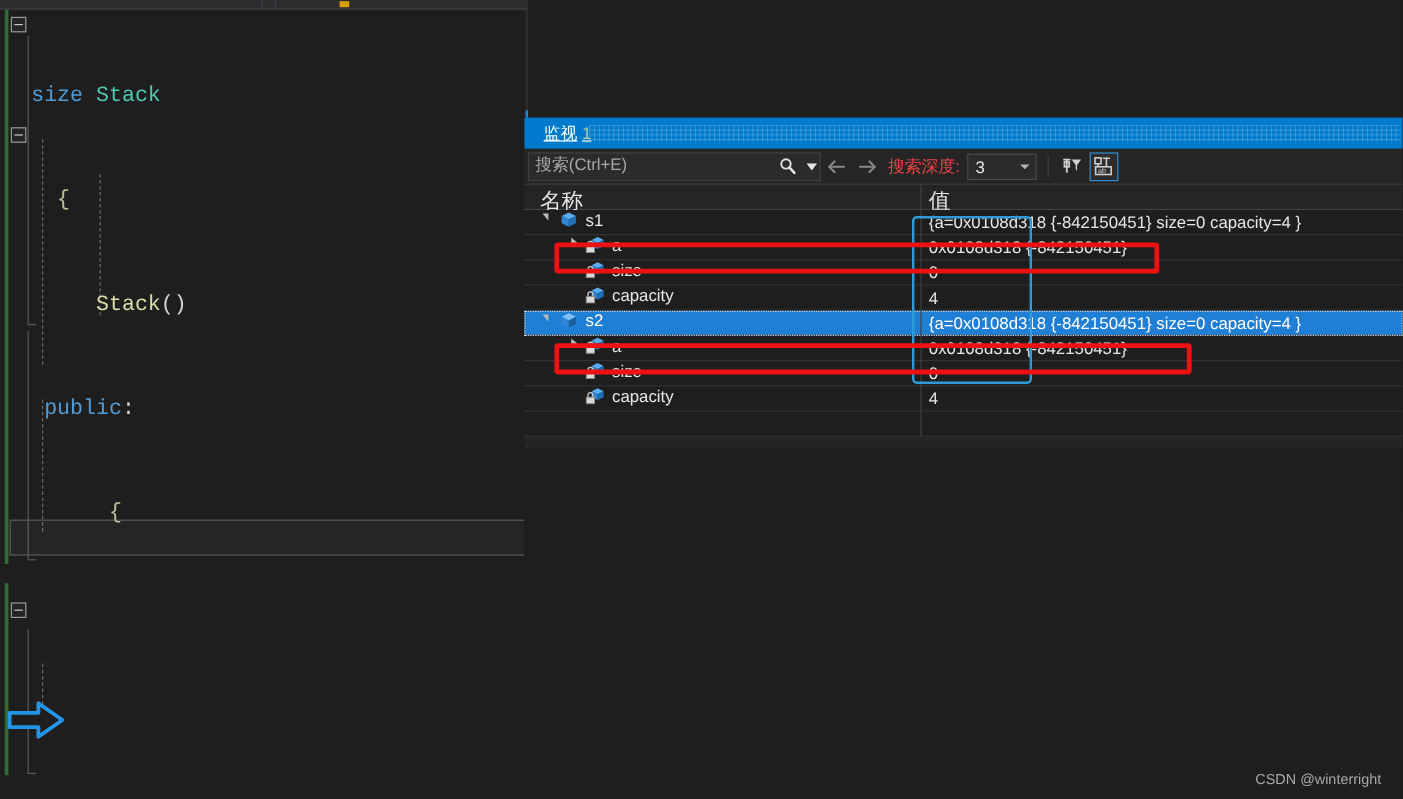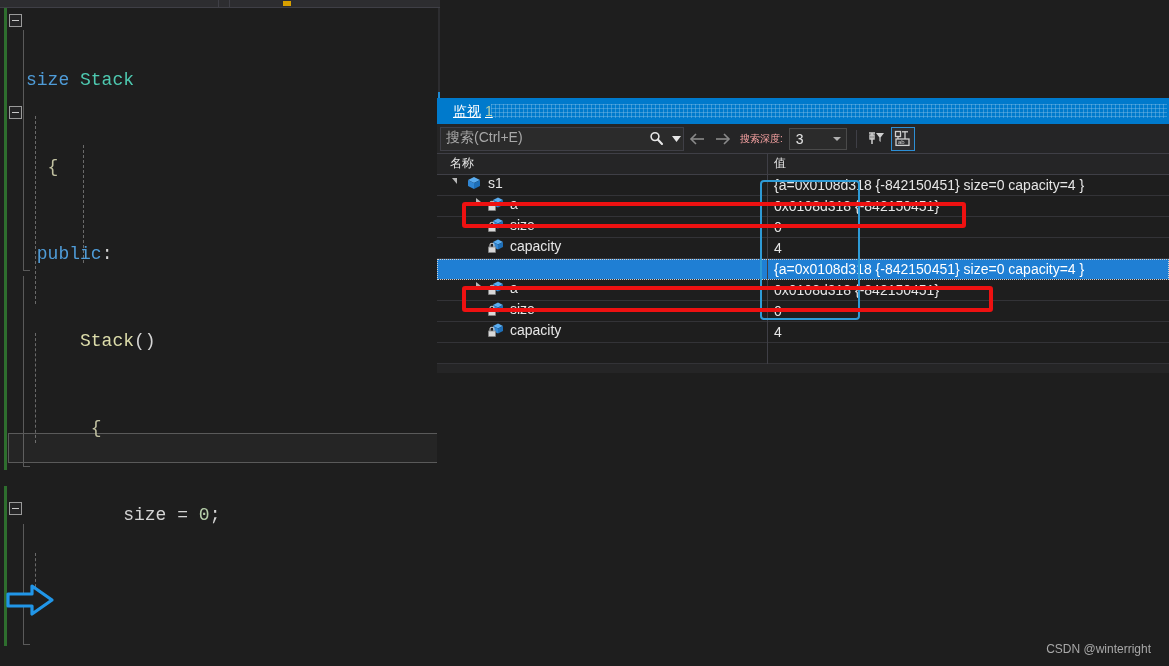--- a/index.html
+++ b/index.html
@@ -187,21 +187,21 @@
   .search-caret {
     width: 14px; height: 22px;
     display: flex; align-items: center; justify-content: center;
   }
   .nav-btn {
     width: 26px; height: 26px;
     display: flex; align-items: center; justify-content: center;
     color: #808080;
   }
   .depth-label {
-    color: #fca5a5; font-size: 10px; margin-left: 4px; margin-right: 6px;
+    color: #ef4444; font-size: 14px; margin-left: 4px; margin-right: 6px;
     white-space: nowrap;
   }
   .depth-combo {
     position: relative;
     width: 58px; height: 22px;
     background: #2b2b2b;
     border: 1px solid #4a4a4a;
     display: flex; align-items: center;
   }
   .depth-combo .val {
@@ -227,21 +227,21 @@
     background: #2d2d30;
   }
 
   
   .grid-header {
     position: relative;
     height: 21px;
     background: #252526;
     border-bottom: 1px solid #3f3f46;
     color: #e6e6e6;
-    font-size: 12px;
+    font-size: 18px;
   }
   .gh-name { position: absolute; left: 13px; top: 1px; }
   .gh-val  { position: absolute; left: 337px; top: 1px; }
   .gh-split {
     position: absolute; left: 330px; top: 0; width: 1px; height: 21px;
     background: #3f3f46;
   }
 
   .grid-body { position: relative; background: #1e1e1e; }
   .row {
@@ -355,24 +355,23 @@
     <div class="collapse" style="top:106px;"></div>
     <div class="collapse" style="top:502px;"></div>
 
     <div class="cur-line-box">
       <div class="lcap"></div>
     </div>
 
     <div class="code">
       <div class="line"><span class="kw">size </span><span class="type">Stack</span></div>
       <div class="line"><span class="brace">&nbsp;&nbsp;{</span></div>
+      <div class="line"><span class="fn">&nbsp;&nbsp;&nbsp;&nbsp;&nbsp;Stack</span><span class="punct">()</span></div>
       <div class="line"><span class="kw">&nbsp;public</span><span class="punct">:</span></div>
-      <div class="line"><span class="fn">&nbsp;&nbsp;&nbsp;&nbsp;&nbsp;Stack</span><span class="punct">()</span></div>
       <div class="line"><span class="brace">&nbsp;&nbsp;&nbsp;&nbsp;&nbsp;&nbsp;{</span></div>
-      <div class="line"><span class="id">&nbsp;&nbsp;&nbsp;&nbsp;&nbsp;&nbsp;&nbsp;&nbsp;&nbsp;size = </span><span class="num">0</span><span class="punct">;</span></div>
       
       
       
       
       
       
       
       
       
       
@@ -532,20 +531,31 @@
               <rect x="1.6" y="9" width="6.8" height="5.4" fill="#d8d8d8" stroke="#8a8a8a" stroke-width="0.8"></rect>
             </svg>
           </span>
           <span class="nm">capacity</span>
         </div>
         <div class="vsplit"></div>
         <div class="cell-value">4</div>
       </div>
 
       <div class="row selected focus-dotted">
+        <div class="cell-name indent0">
+          <span class="tri open"></span>
+          <span class="ico">
+            <svg width="18" height="16" viewBox="0 0 18 16">
+              <path d="M3,5 L9,2 L15,5 L9,8 Z" fill="#7cc0f5"></path>
+              <path d="M3,5 L3,11 L9,14 L9,8 Z" fill="#2f86d4"></path>
+              <path d="M15,5 L15,11 L9,14 L9,8 Z" fill="#1a5f9e"></path>
+            </svg>
+          </span>
+          <span class="nm">s2</span>
+        </div>
         <div class="vsplit"></div>
         <div class="cell-value">{a=0x0108d318 {-842150451} size=0 capacity=4 }</div>
       </div>
 
       <div class="row">
         <div class="cell-name indent1">
           <span class="tri closed"></span>
           <span class="ico">
             <svg width="18" height="16" viewBox="0 0 18 16">
               <path d="M6,4 L11,1.5 L16,4 L11,6.5 Z" fill="#5aacef"></path>

